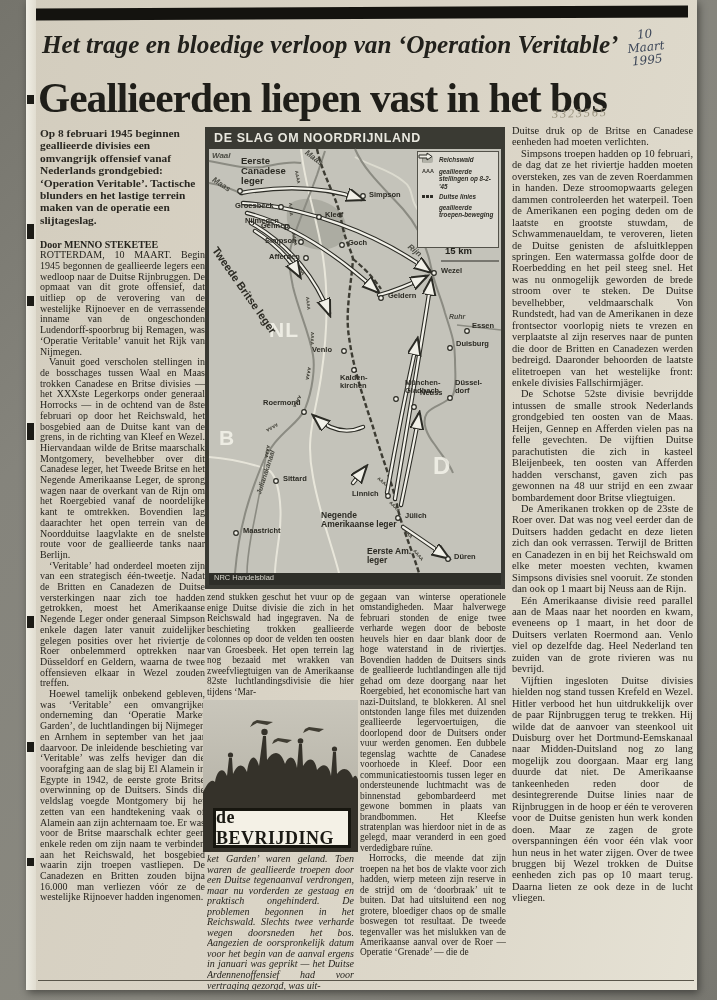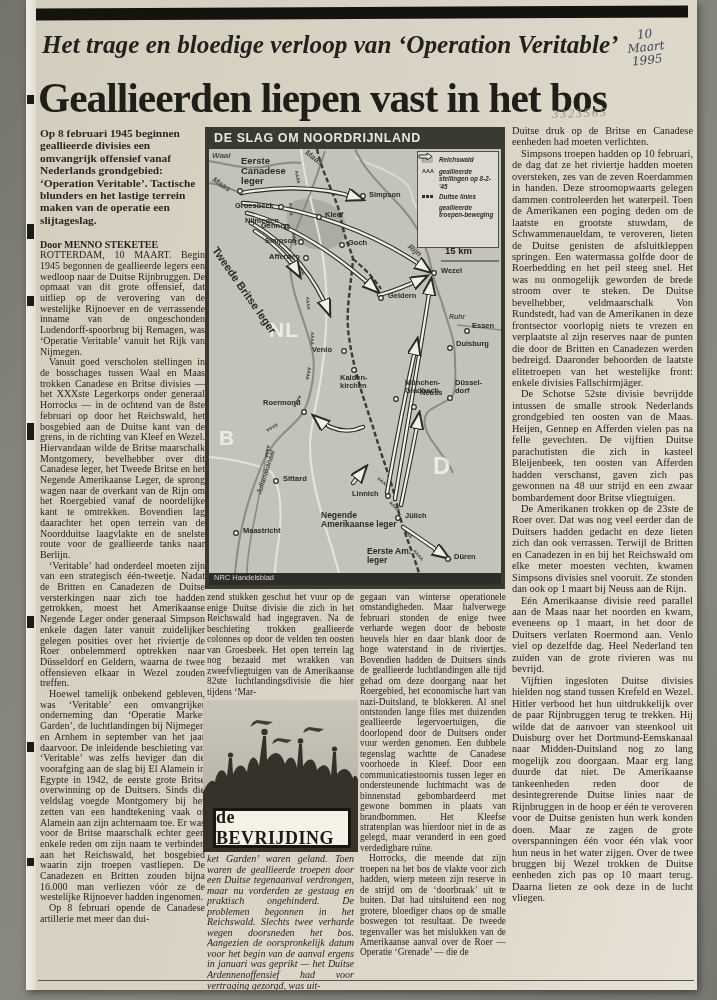--- a/index.html
+++ b/index.html
@@ -92,21 +92,20 @@
   <div id="headline">Geallieerden liepen vast in het bos</div>
   <div id="pencilnum">3323565</div>
 
   <div id="col1" class="col">
     <p id="intro" class="noindent">Op 8 februari 1945 beginnen geallieerde divisies een omvangrijk offensief vanaf Nederlands grondgebied: ‘Operation Veritable’. Tactische blunders en het lastige terrein maken van de operatie een slijtageslag.</p>
     <p id="byline" class="noindent">Door MENNO STEKETEE</p>
     <p class="body1 noindent">ROTTERDAM, 10 MAART. Begin 1945 begonnen de geallieerde legers een wedloop naar de Duitse Rijnbruggen. De opmaat van dit grote offensief, dat uitliep op de verovering van de westelijke Rijnoever en de verrassende inname van de ongeschonden Ludendorff-spoorbrug bij Remagen, was ‘Operatie Veritable’ vanuit het Rijk van Nijmegen.</p>
     <p class="body1">Vanuit goed verscholen stellingen in de bosschages tussen Waal en Maas trokken Canadese en Britse divisies — het XXXste Legerkorps onder generaal Horrocks — in de ochtend van de 8ste februari op door het Reichswald, het bosgebied aan de Duitse kant van de grens, in de richting van Kleef en Wezel. Hiervandaan wilde de Britse maarschalk Montgomery, bevelhebber over dit Canadese leger, het Tweede Britse en het Negende Amerikaanse Leger, de sprong wagen naar de overkant van de Rijn om het Roergebied vanaf de noordelijke kant te omtrekken. Bovendien lag daarachter het open terrein van de Noordduitse laagvlakte en de snelste route voor de geallieerde tanks naar Berlijn.</p>
     <p class="body1">‘Veritable’ had onderdeel moeten zijn van een strategisch één-tweetje. Nadat de Britten en Canadezen de Duitse versterkingen naar zich toe hadden getrokken, moest het Amerikaanse Negende Leger onder generaal Simpson enkele dagen later vanuit zuidelijker gelegen posities over het riviertje de Roer onbelemmerd optrekken naar Düsseldorf en Geldern, waarna de twee offensieven elkaar in Wezel zouden treffen.</p>
     <p class="body1">Hoewel tamelijk onbekend gebleven, was ‘Veritable’ een omvangrijker onderneming dan ‘Operatie Market Garden’, de luchtlandingen bij Nijmegen en Arnhem in september van het jaar daarvoor. De inleidende beschieting van ‘Veritable’ was zelfs heviger dan die voorafging aan de slag bij El Alamein in Egypte in 1942, de eerste grote Britse overwinning op de Duitsers. Sinds die veldslag voegde Montgomery bij het zetten van een handtekening vaak of Alamein aan zijn achternaam toe. Er was voor de Britse maarschalk echter geen enkele reden om zijn naam te verbinden aan het Reichswald, het bosgebied waarin zijn troepen vastliepen. De Canadezen en Britten zouden bijna 16.000 man verliezen vóór ze de westelijke Rijnoever hadden ingenomen.</p>
-    <p class="body1">Op 8 februari opende de Canadese artillerie met meer dan dui-</p>
   </div>
 
   <div id="map">
     <svg width="300" height="462" viewBox="0 0 300 462">
       <defs>
         <marker id="ah" markerWidth="9" markerHeight="8" refX="6.5" refY="3" orient="auto">
           <path d="M0,0 L8,3 L0,6 Z" fill="#f1f0e8" stroke="#2b2b25" stroke-width="0.9"></path>
         </marker>
       </defs>
       <rect x="0" y="0" width="300" height="462" fill="#3a3a33"></rect>

